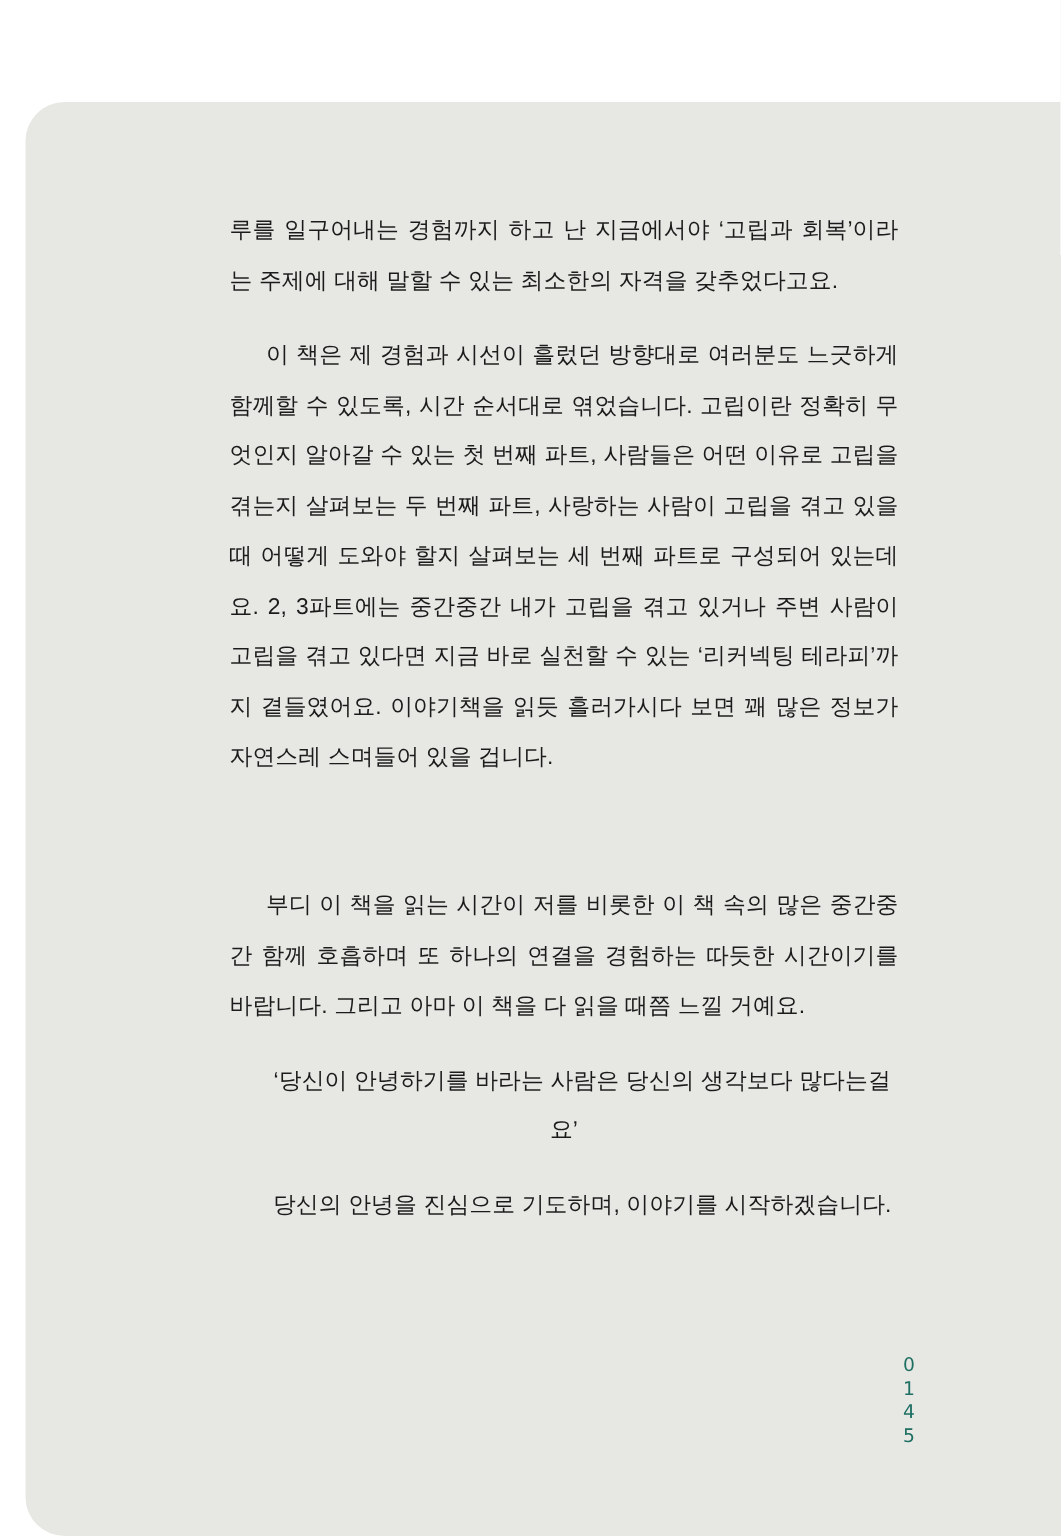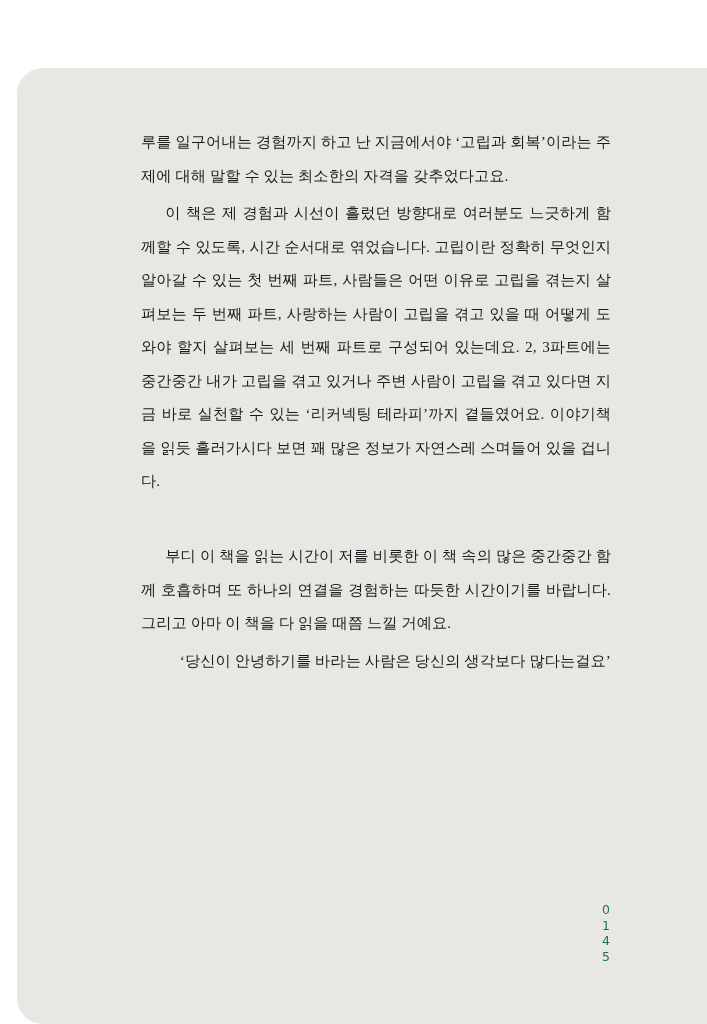--- a/index.html
+++ b/index.html
@@ -27,35 +27,35 @@
   }
 
   #text-column {
     position: absolute;
     left: 120px;
     top: 53px;
     width: 478px;
   }
 
   .para {
-    margin: 4px;
+    margin: 16px;
     color: #1b1b1b;
     font-size: 15.2px;
     line-height: 33.5px;
     text-align: justify;
     text-justify: inter-character;
     word-break: break-all;
-    font-family: Liberation Serif, serif;
+    font-family: Liberation Sans, sans-serif;
     letter-spacing: 0.1px;
   }
   .para.indent {
     text-indent: 1.6em;
   }
   .para.last-left {
-    text-align: right;
+    text-align: center;
   }
 
   .spacer-block {
     height: 33.5px;
   }
 
   #folio {
     position: absolute;
     right: 92px;
     bottom: 60px;
@@ -74,20 +74,21 @@
 <body>
 
 <div id="page">
 
   <div id="text-column">
     <p class="para">루를 일구어내는 경험까지 하고 난 지금에서야 ‘고립과 회복’이라는 주제에 대해 말할 수 있는 최소한의 자격을 갖추었다고요.</p>
     <p class="para indent">이 책은 제 경험과 시선이 흘렀던 방향대로 여러분도 느긋하게 함께할 수 있도록, 시간 순서대로 엮었습니다. 고립이란 정확히 무엇인지 알아갈 수 있는 첫 번째 파트, 사람들은 어떤 이유로 고립을 겪는지 살펴보는 두 번째 파트, 사랑하는 사람이 고립을 겪고 있을 때 어떻게 도와야 할지 살펴보는 세 번째 파트로 구성되어 있는데요. 2, 3파트에는 중간중간 내가 고립을 겪고 있거나 주변 사람이 고립을 겪고 있다면 지금 바로 실천할 수 있는 ‘리커넥팅 테라피’까지 곁들였어요. 이야기책을 읽듯 흘러가시다 보면 꽤 많은 정보가 자연스레 스며들어 있을 겁니다.</p>
     <div class="spacer-block"></div>
     <p class="para indent">부디 이 책을 읽는 시간이 저를 비롯한 이 책 속의 많은 중간중간 함께 호흡하며 또 하나의 연결을 경험하는 따듯한 시간이기를 바랍니다. 그리고 아마 이 책을 다 읽을 때쯤 느낄 거예요.</p>
     <p class="para indent last-left">‘당신이 안녕하기를 바라는 사람은 당신의 생각보다 많다는걸요’</p>
+    <p class="para indent last-left">당신의 안녕을 진심으로 기도하며, 이야기를 시작하겠습니다.</p>
   </div>
 
   <div id="folio">
     <span class="digit">0</span>
     <span class="digit">1</span>
     <span class="digit">4</span>
     <span class="digit">5</span>
   </div>
 
 </div>

